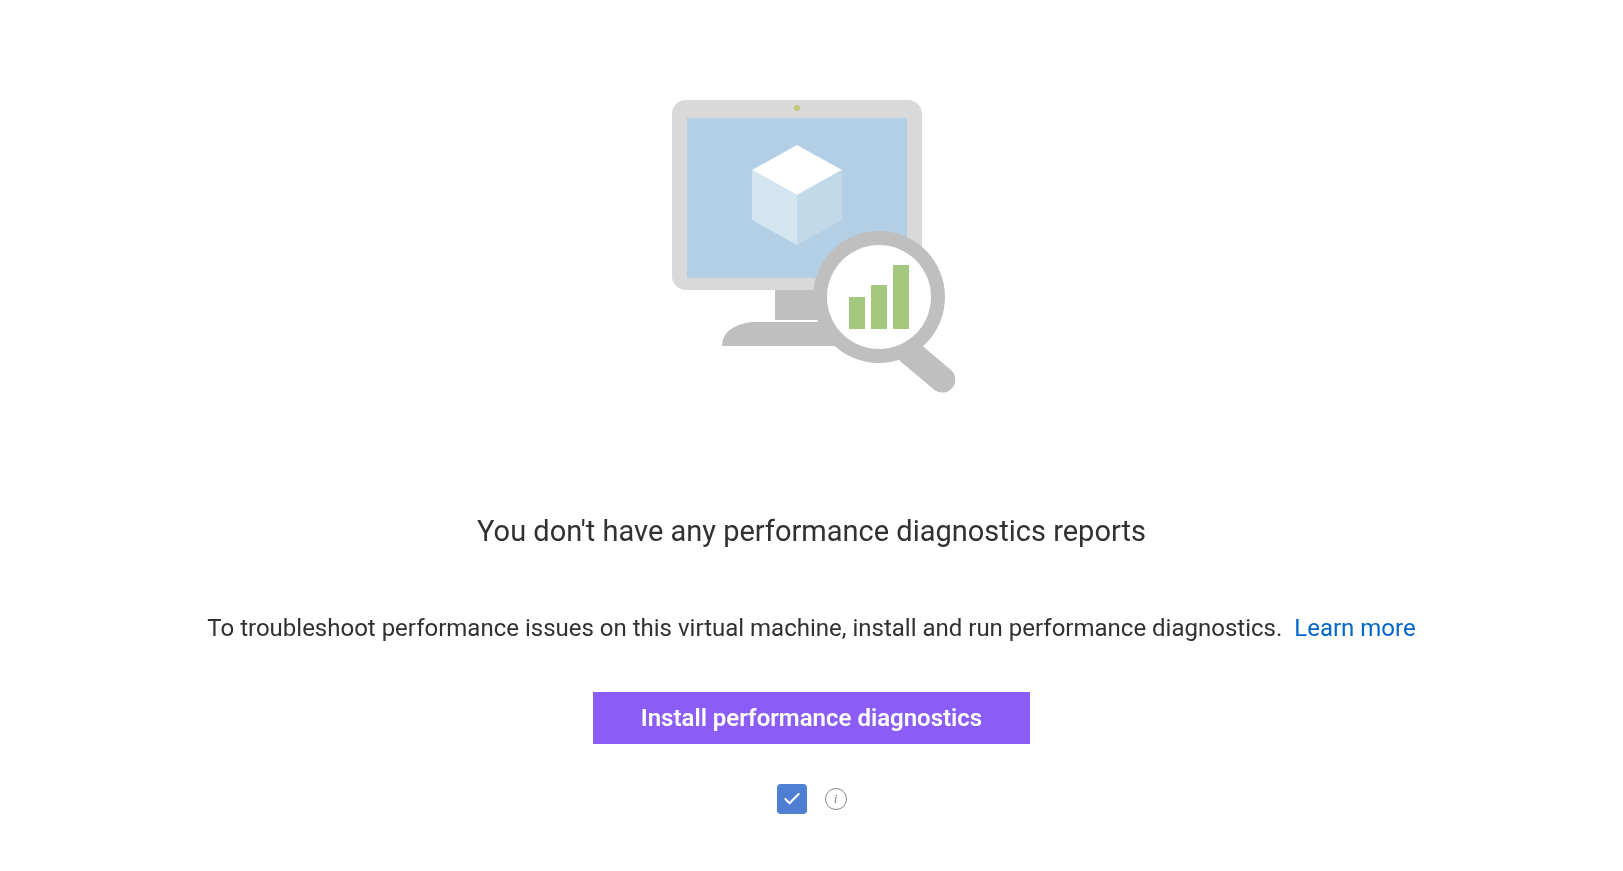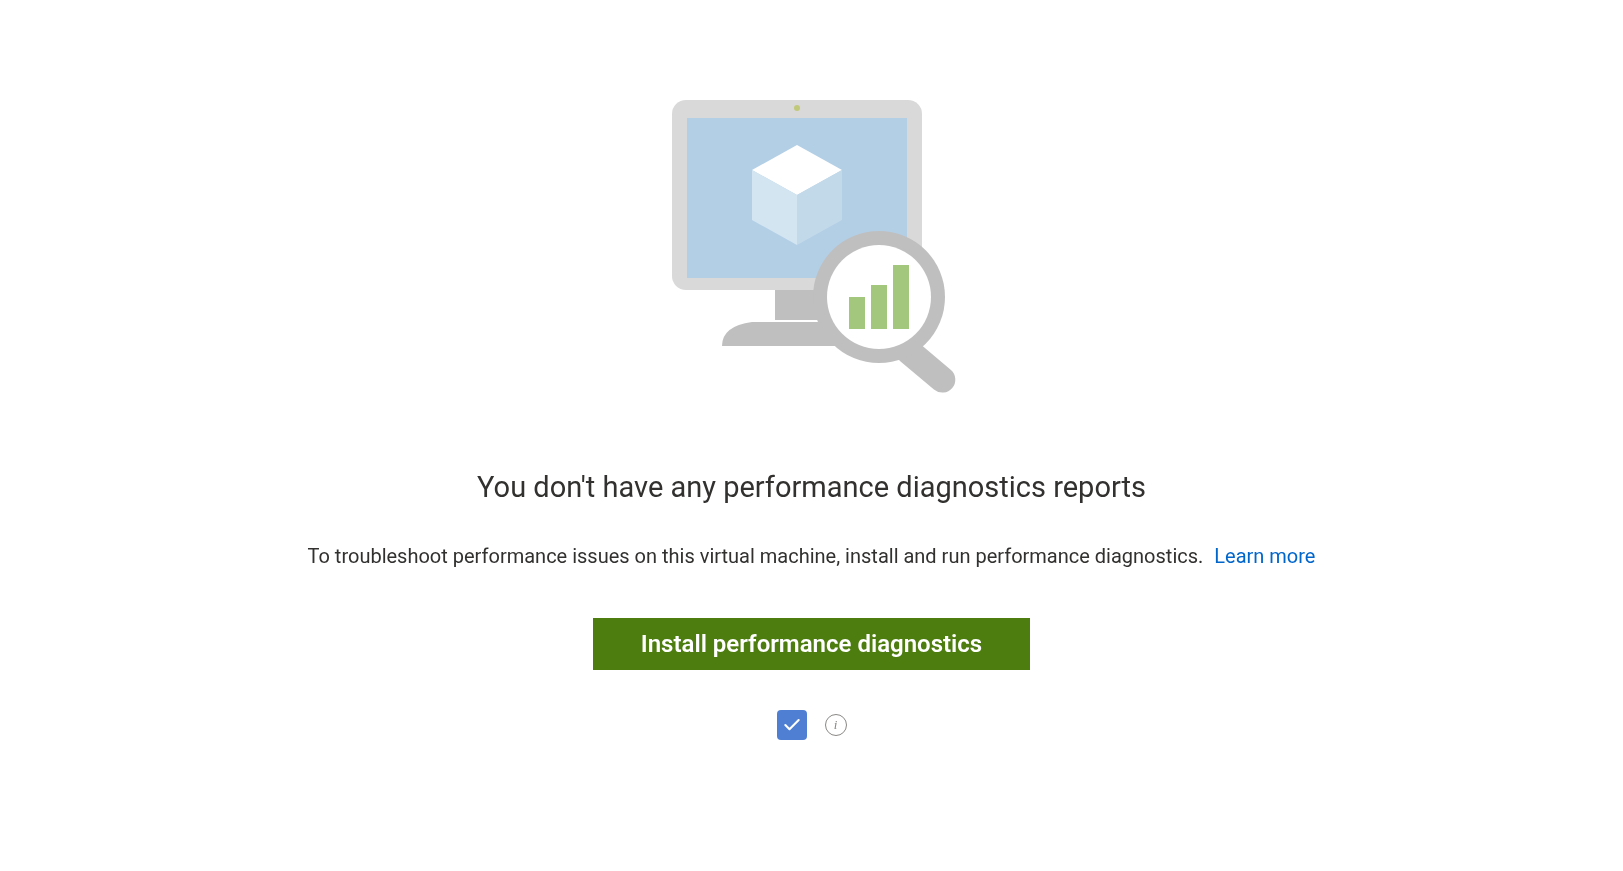--- a/index.html
+++ b/index.html
@@ -22,35 +22,37 @@
       width: 340px;
       height: 330px;
       position: relative;
       margin-bottom: 50px;
     }
     .heading {
       font-size: 29px;
       font-weight: 400;
       color: #323130;
       margin-bottom: 40px;
+      margin-top: 44px;
     }
     .description-row {
-      font-size: 20px;
+      font-size: 24px;
       font-weight: 400;
       color: #323130;
       margin-bottom: 50px;
+      margin-top: 26px;
     }
     .description-row .link {
       color: #0066cc;
       text-decoration: none;
       cursor: pointer;
       margin-left: 6px;
     }
     .install-button {
-      background: #4d7c0f;
+      background: #8b5cf6;
       color: #ffffff;
       border: none;
       font-size: 24px;
       font-weight: 600;
       padding: 12px 48px;
       cursor: pointer;
       font-family: inherit;
       margin-bottom: 40px;
     }
     .checkbox-row {

